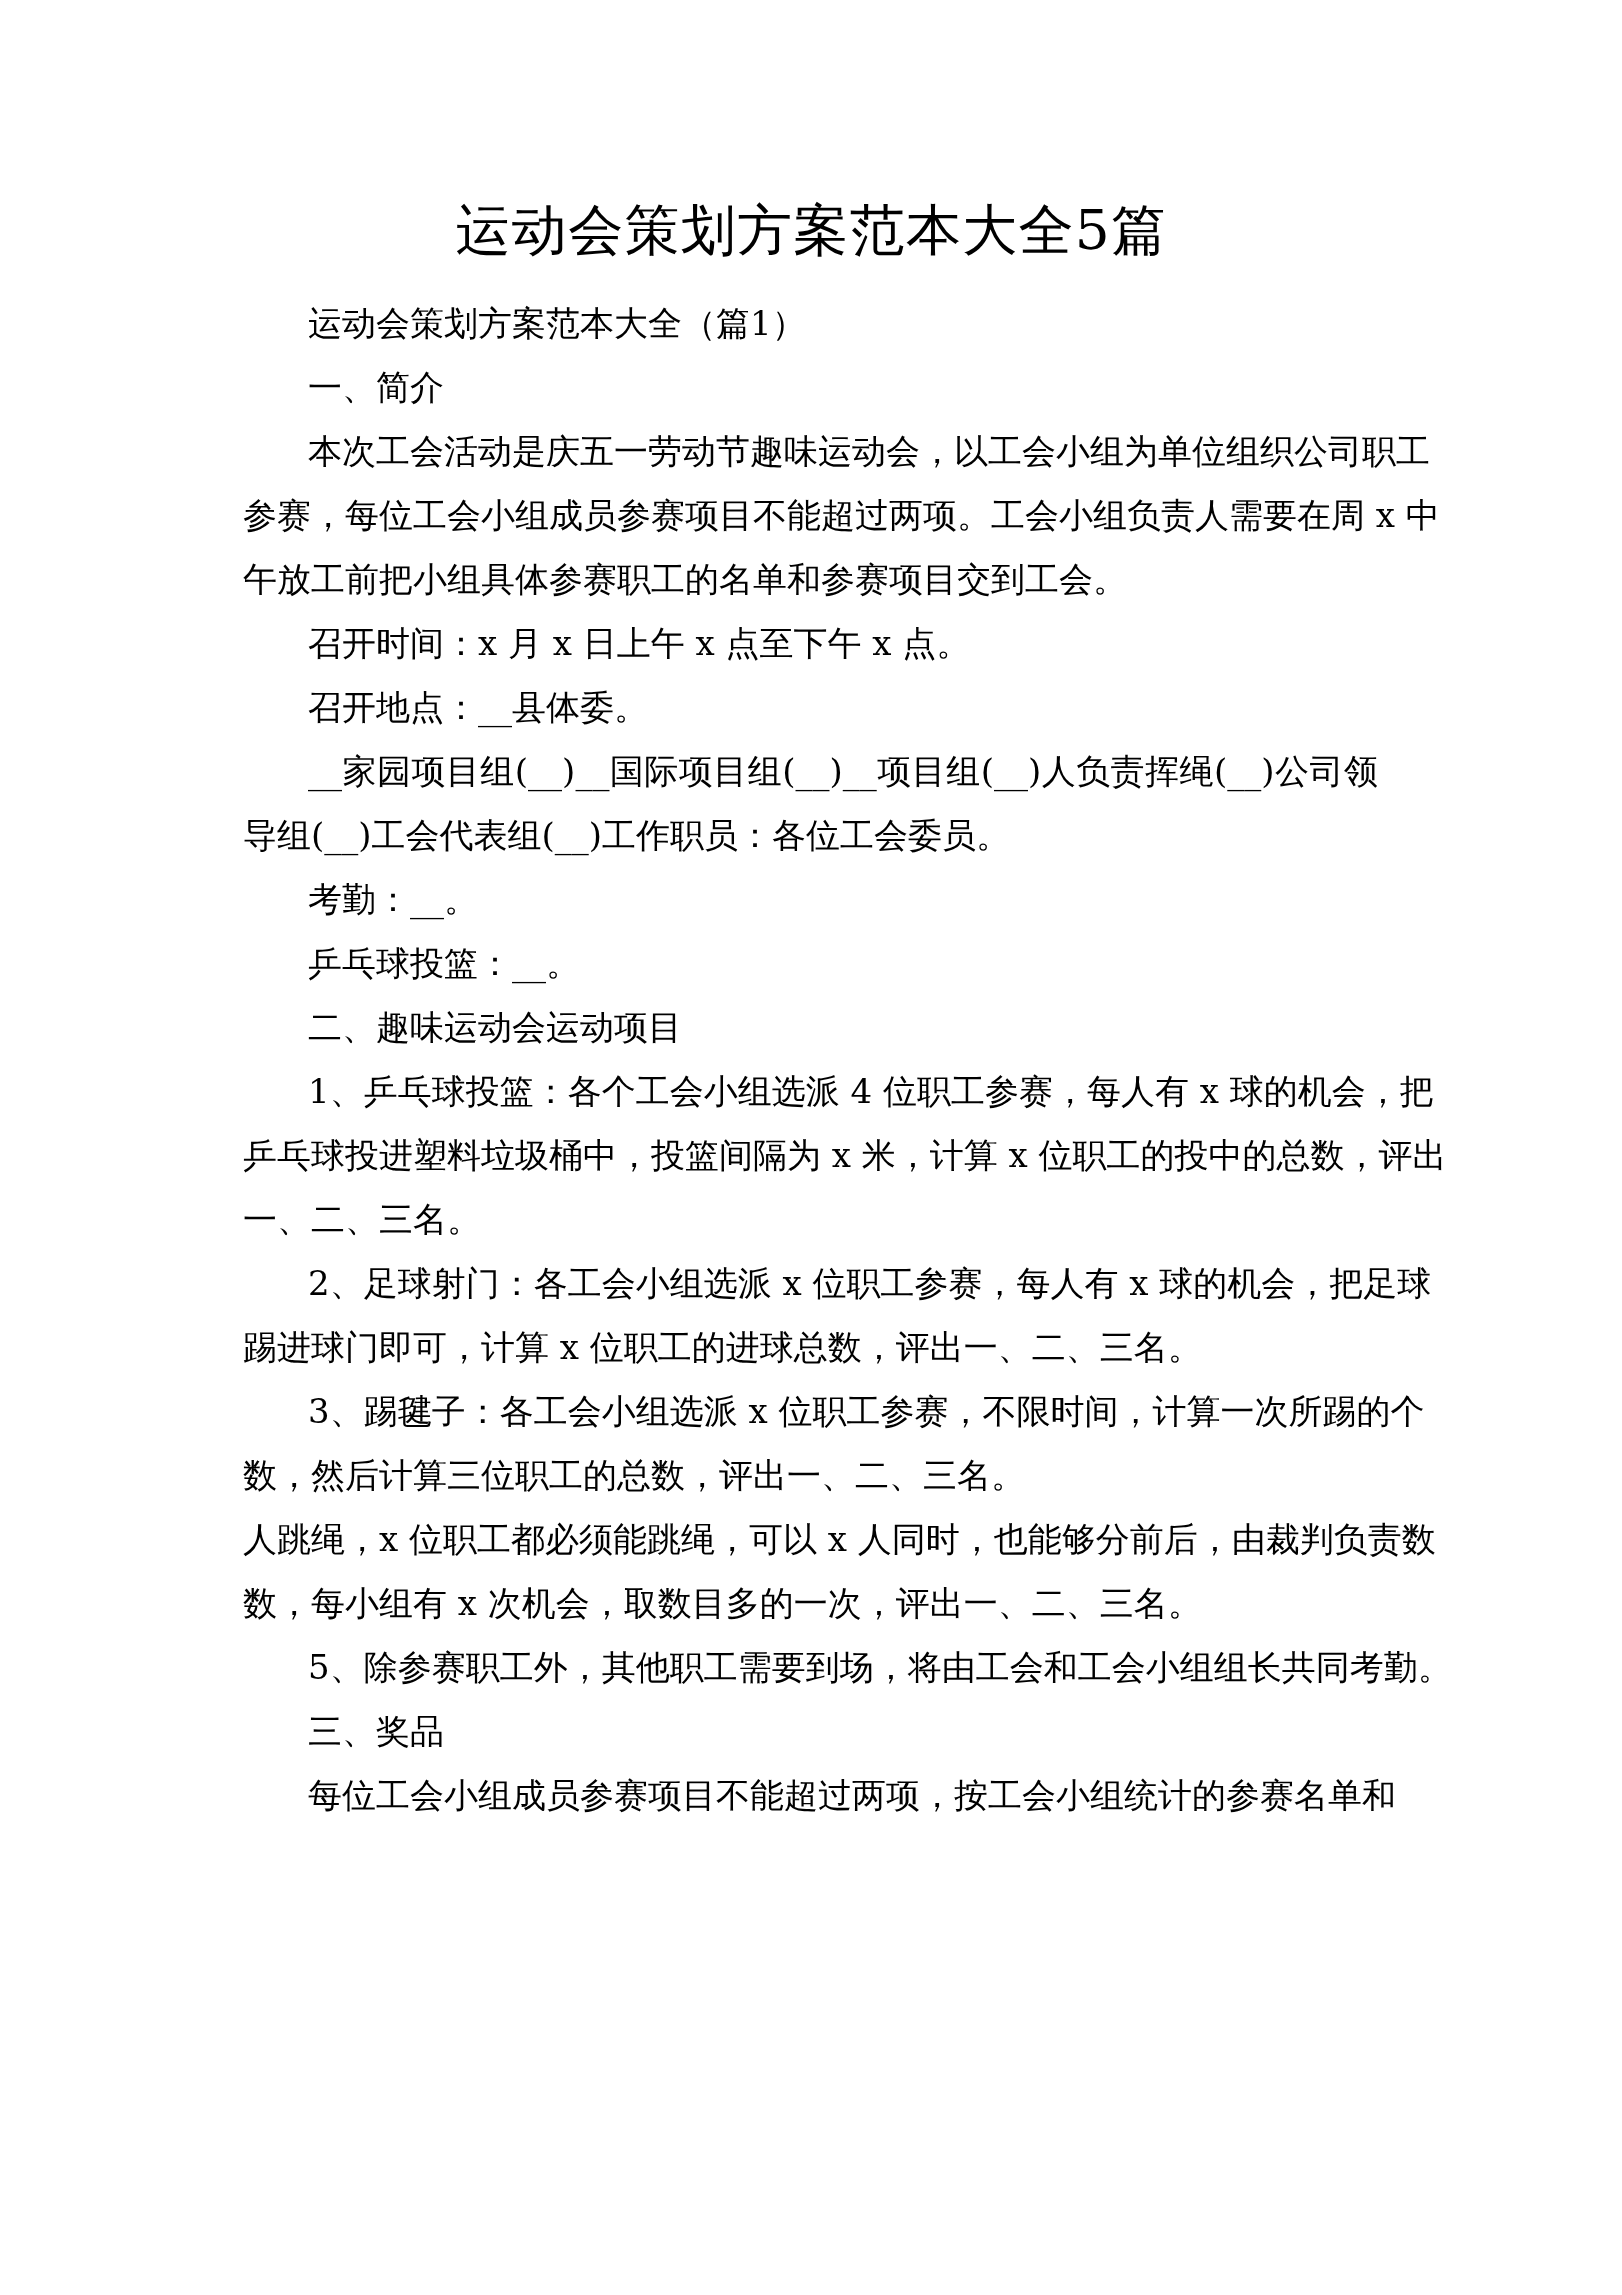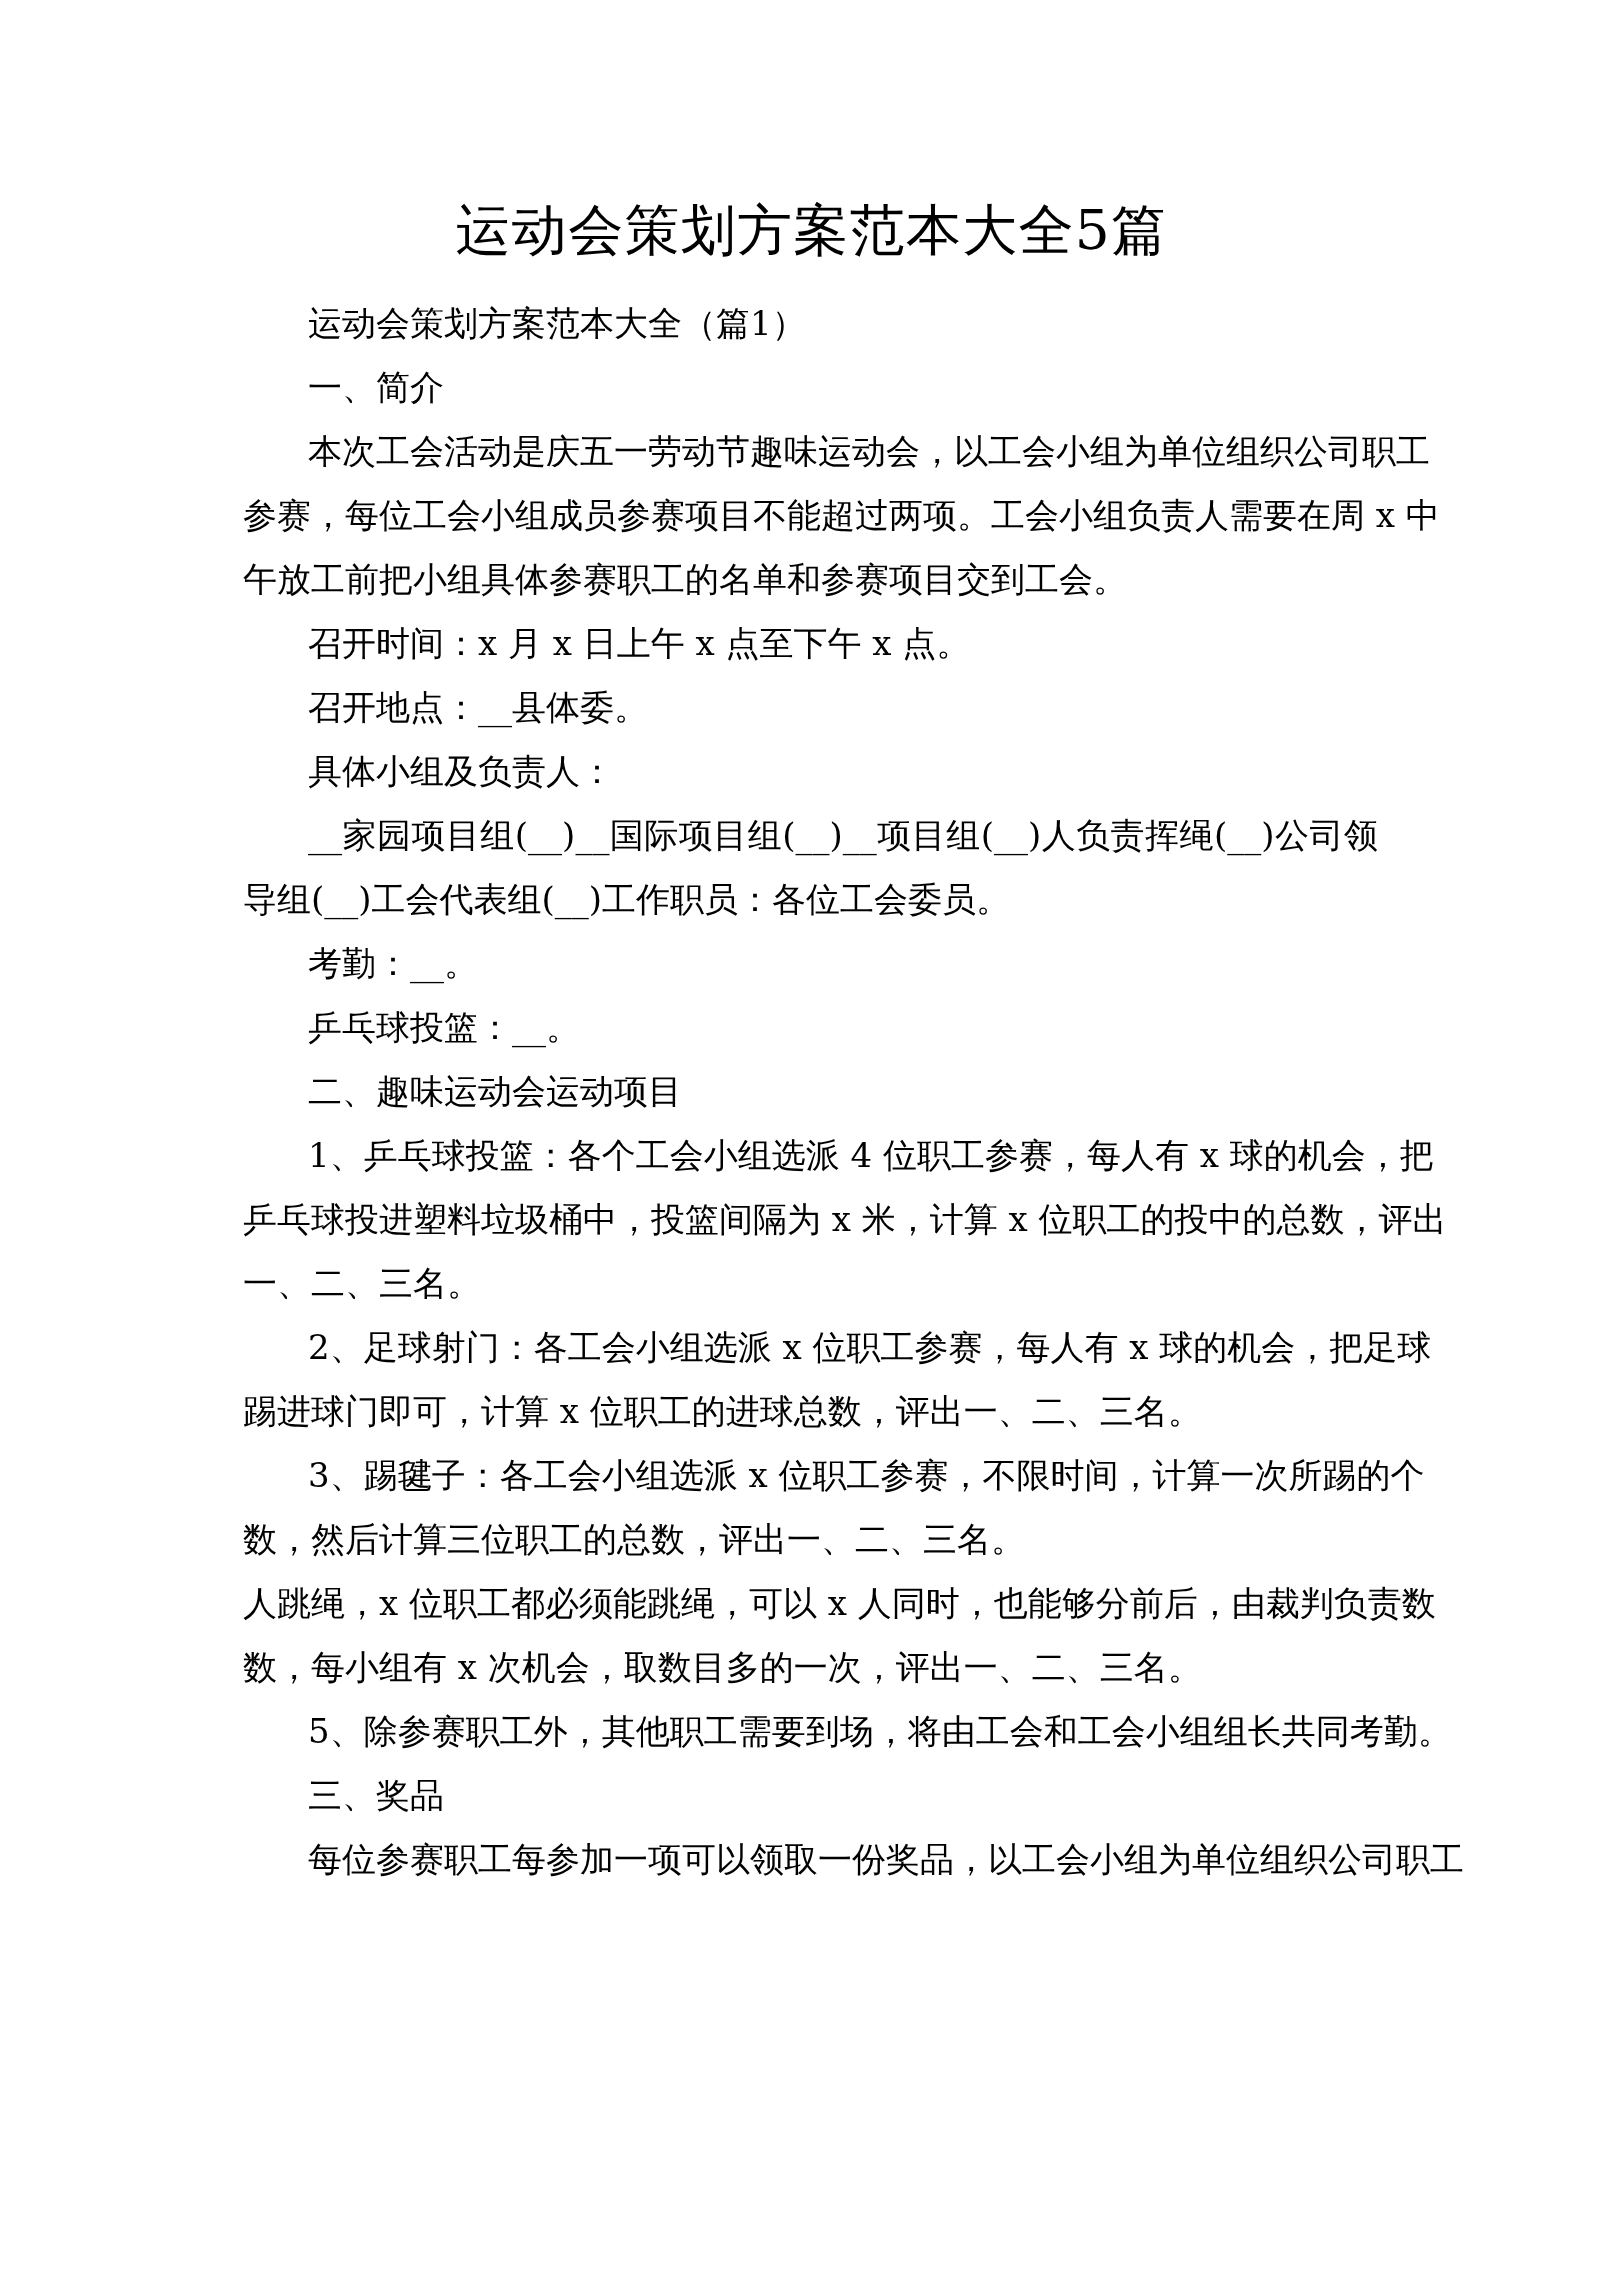--- a/index.html
+++ b/index.html
@@ -64,33 +64,32 @@
   <div class="title">运动会策划方案范本大全5篇</div>
 
   <div class="body-text">
     <div class="line indent last">运动会策划方案范本大全（篇1）</div>
     <div class="line indent last">一、简介</div>
     <div class="line indent">本次工会活动是庆五一劳动节趣味运动会，以工会小组为单位组织公司职工</div>
     <div class="line">参赛，每位工会小组成员参赛项目不能超过两项。工会小组负责人需要在周 x 中</div>
     <div class="line last">午放工前把小组具体参赛职工的名单和参赛项目交到工会。</div>
     <div class="line indent last">召开时间：x 月 x 日上午 x 点至下午 x 点。</div>
     <div class="line indent last">召开地点：__县体委。</div>
-    <div class="line indent last">具体小组及负责人：</div>
     <div class="line indent">__家园项目组(__)__国际项目组(__)__项目组(__)人负责挥绳(__)公司领</div>
     <div class="line last">导组(__)工会代表组(__)工作职员：各位工会委员。</div>
     <div class="line indent last">考勤：__。</div>
     <div class="line indent last">乒乓球投篮：__。</div>
     <div class="line indent last">二、趣味运动会运动项目</div>
     <div class="line indent">1、乒乓球投篮：各个工会小组选派 4 位职工参赛，每人有 x 球的机会，把</div>
     <div class="line">乒乓球投进塑料垃圾桶中，投篮间隔为 x 米，计算 x 位职工的投中的总数，评出</div>
     <div class="line last">一、二、三名。</div>
     <div class="line indent">2、足球射门：各工会小组选派 x 位职工参赛，每人有 x 球的机会，把足球</div>
     <div class="line last">踢进球门即可，计算 x 位职工的进球总数，评出一、二、三名。</div>
     <div class="line indent">3、踢毽子：各工会小组选派 x 位职工参赛，不限时间，计算一次所踢的个</div>
     <div class="line last">数，然后计算三位职工的总数，评出一、二、三名。</div>
     <div class="line">人跳绳，x 位职工都必须能跳绳，可以 x 人同时，也能够分前后，由裁判负责数</div>
     <div class="line last">数，每小组有 x 次机会，取数目多的一次，评出一、二、三名。</div>
     <div class="line indent">5、除参赛职工外，其他职工需要到场，将由工会和工会小组组长共同考勤。</div>
     <div class="line indent last">三、奖品</div>
-    <div class="line indent">每位参赛职工每参加一项可以领取一份奖品，以工会小组为单位组织公司职工</div>
+    <div class="line indent">每位工会小组成员参赛项目不能超过两项，按工会小组统计的参赛名单和</div>
   </div>
 </div>
 
 
 </body></html>

